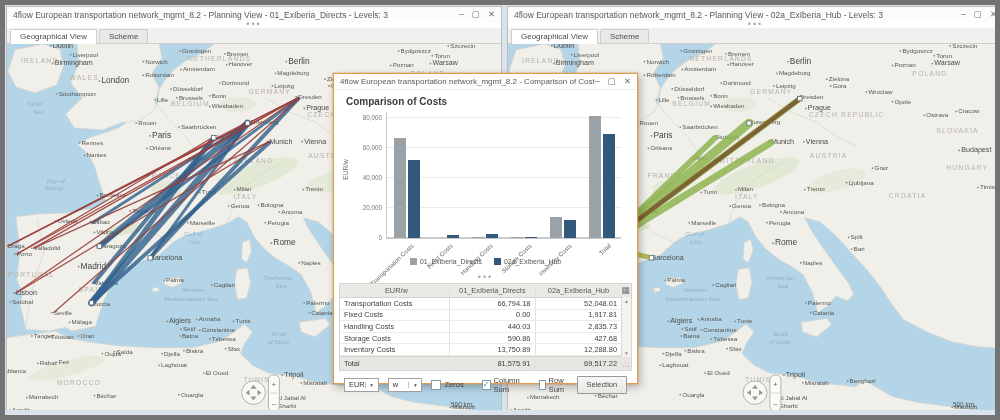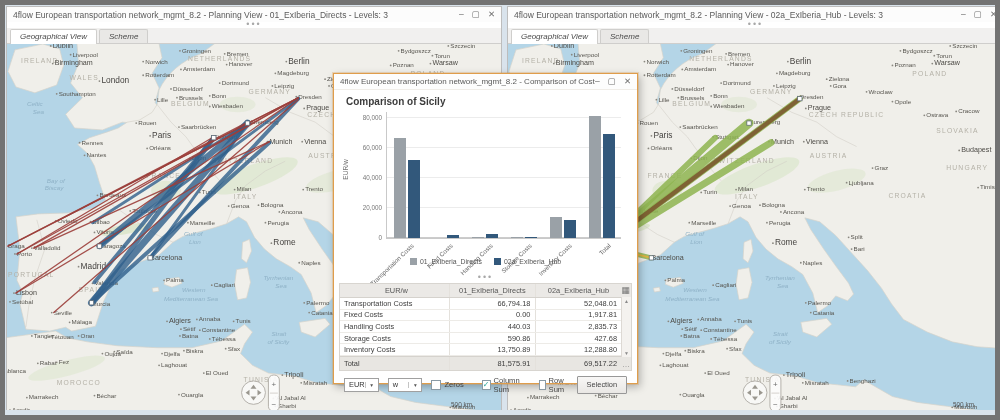--- a/index.html
+++ b/index.html
@@ -4,21 +4,21 @@
 <style>
   html,body{margin:0;padding:0;background:#cfd8e0;}
   .screen{position:relative;width:1000px;height:420px;background:#d9e3ec;font-family:"Liberation Sans",sans-serif;overflow:hidden;border:5px solid #737373;box-sizing:border-box;}
   
   .app-window{position:absolute;top:1px;height:414px;background:#fff;border:1px solid #bdbdbd;box-sizing:border-box;display:flex;flex-direction:column;}
   .titlebar{height:15px;display:flex;align-items:center;padding:0 6px;background:#fcfcfc;flex:0 0 auto;}
   .titlebar .title{font-size:8.5px;color:#5a5a5a;white-space:nowrap;overflow:hidden;}
   .win-controls{margin-left:auto;display:flex;gap:8px;color:#707070;font-size:8.5px;line-height:1;}
   .drag-dots{height:6px;line-height:4px;text-align:center;font-size:9px;letter-spacing:2px;color:#a8a8a8;flex:0 0 auto;}
   .tabs{height:15px;display:flex;align-items:flex-end;background:#f1f0ef;border-bottom:1px solid #cfcecc;padding-left:3px;flex:0 0 auto;}
-  .tab{font-size:8px;color:#4a4a4a;padding:2px 9px;border:1px solid #cfcecc;border-bottom:none;background:#e9e8e6;margin-right:2px;border-radius:2px 2px 0 0;white-space:nowrap;font-style:italic;}
+  .tab{font-size:8px;color:#4a4a4a;padding:2px 9px;border:1px solid #cfcecc;border-bottom:none;background:#e9e8e6;margin-right:2px;border-radius:2px 2px 0 0;white-space:nowrap;}
   .tab.active{background:#fff;position:relative;top:1px;padding-bottom:3px;}
   .map{flex:1 1 auto;position:relative;overflow:hidden;background:#b4d5e7;}
   .map svg{position:absolute;left:0;top:0;width:100%;height:100%;}
   .city{font-size:6.3px;fill:#57554f;}
   .city-md{font-size:7.2px;fill:#4d4b46;}
   .city-lg{font-size:8.4px;fill:#454340;}
   .country{font-size:6.8px;fill:#b4b1a7;letter-spacing:1.2px;}
   .sea{font-size:6.4px;font-style:italic;fill:#8fb2c7;}
   
   .dialog{position:absolute;left:328px;top:68px;width:305px;height:311px;background:#fff;border:1px solid #df9d4b;box-shadow:0 0 0 1px rgba(223,157,75,.30),2px 3px 8px rgba(0,0,0,.28);display:flex;flex-direction:column;box-sizing:border-box;z-index:10;}
@@ -723,21 +723,21 @@
 
   <section class="dialog">
     <header class="dlg-title">
       <span class="title">4flow European transportation network_mgmt_8.2 - Comparison of Costs - Multi Selection</span>
       <span class="win-controls">
         <span>–</span>
         <span>▢</span>
         <span>✕</span>
       </span>
     </header>
-    <div class="dlg-heading">Comparison of Sicily</div>
+    <div class="dlg-heading">Comparison of Costs</div>
 
     <div class="chart-block" id="chart-block">
       <div class="yaxis-title">EUR/w</div>
       <div class="plot" id="chart-plot">
           <div class="grid" style="bottom: 0px; background: rgb(204, 204, 204);"></div>
           <div class="grid" style="bottom: 30px;"></div>
           <div class="grid" style="bottom: 60px;"></div>
           <div class="grid" style="bottom: 90px;"></div>
           <div class="grid" style="bottom: 120px;"></div>
           <div class="bar-groups">

